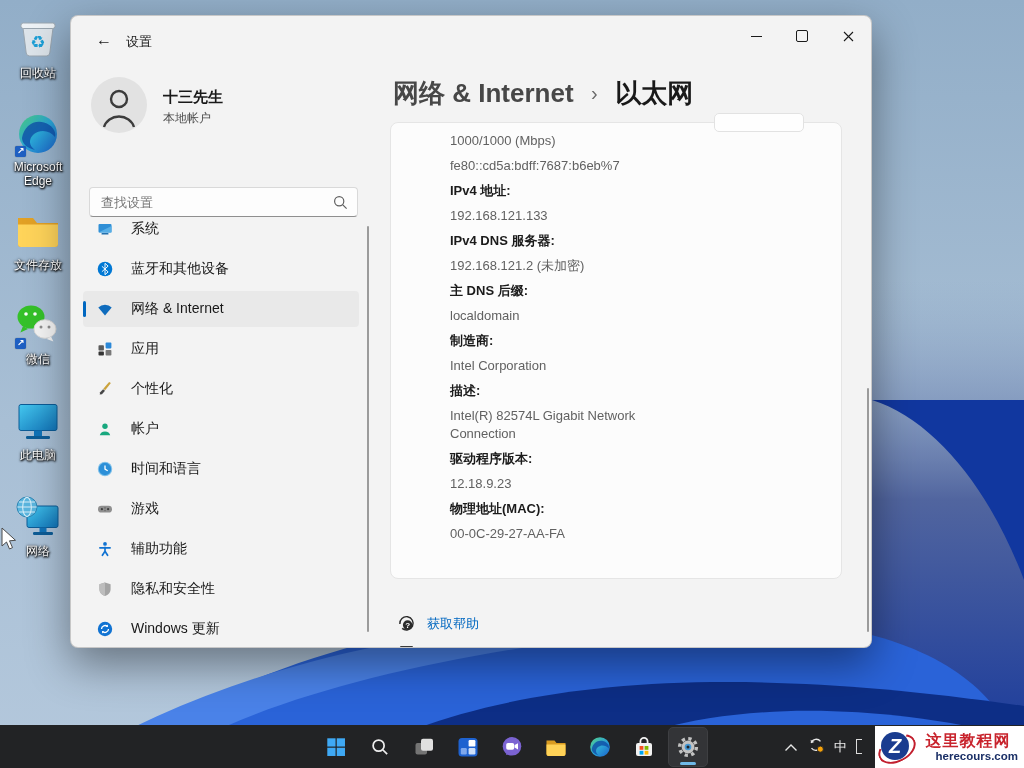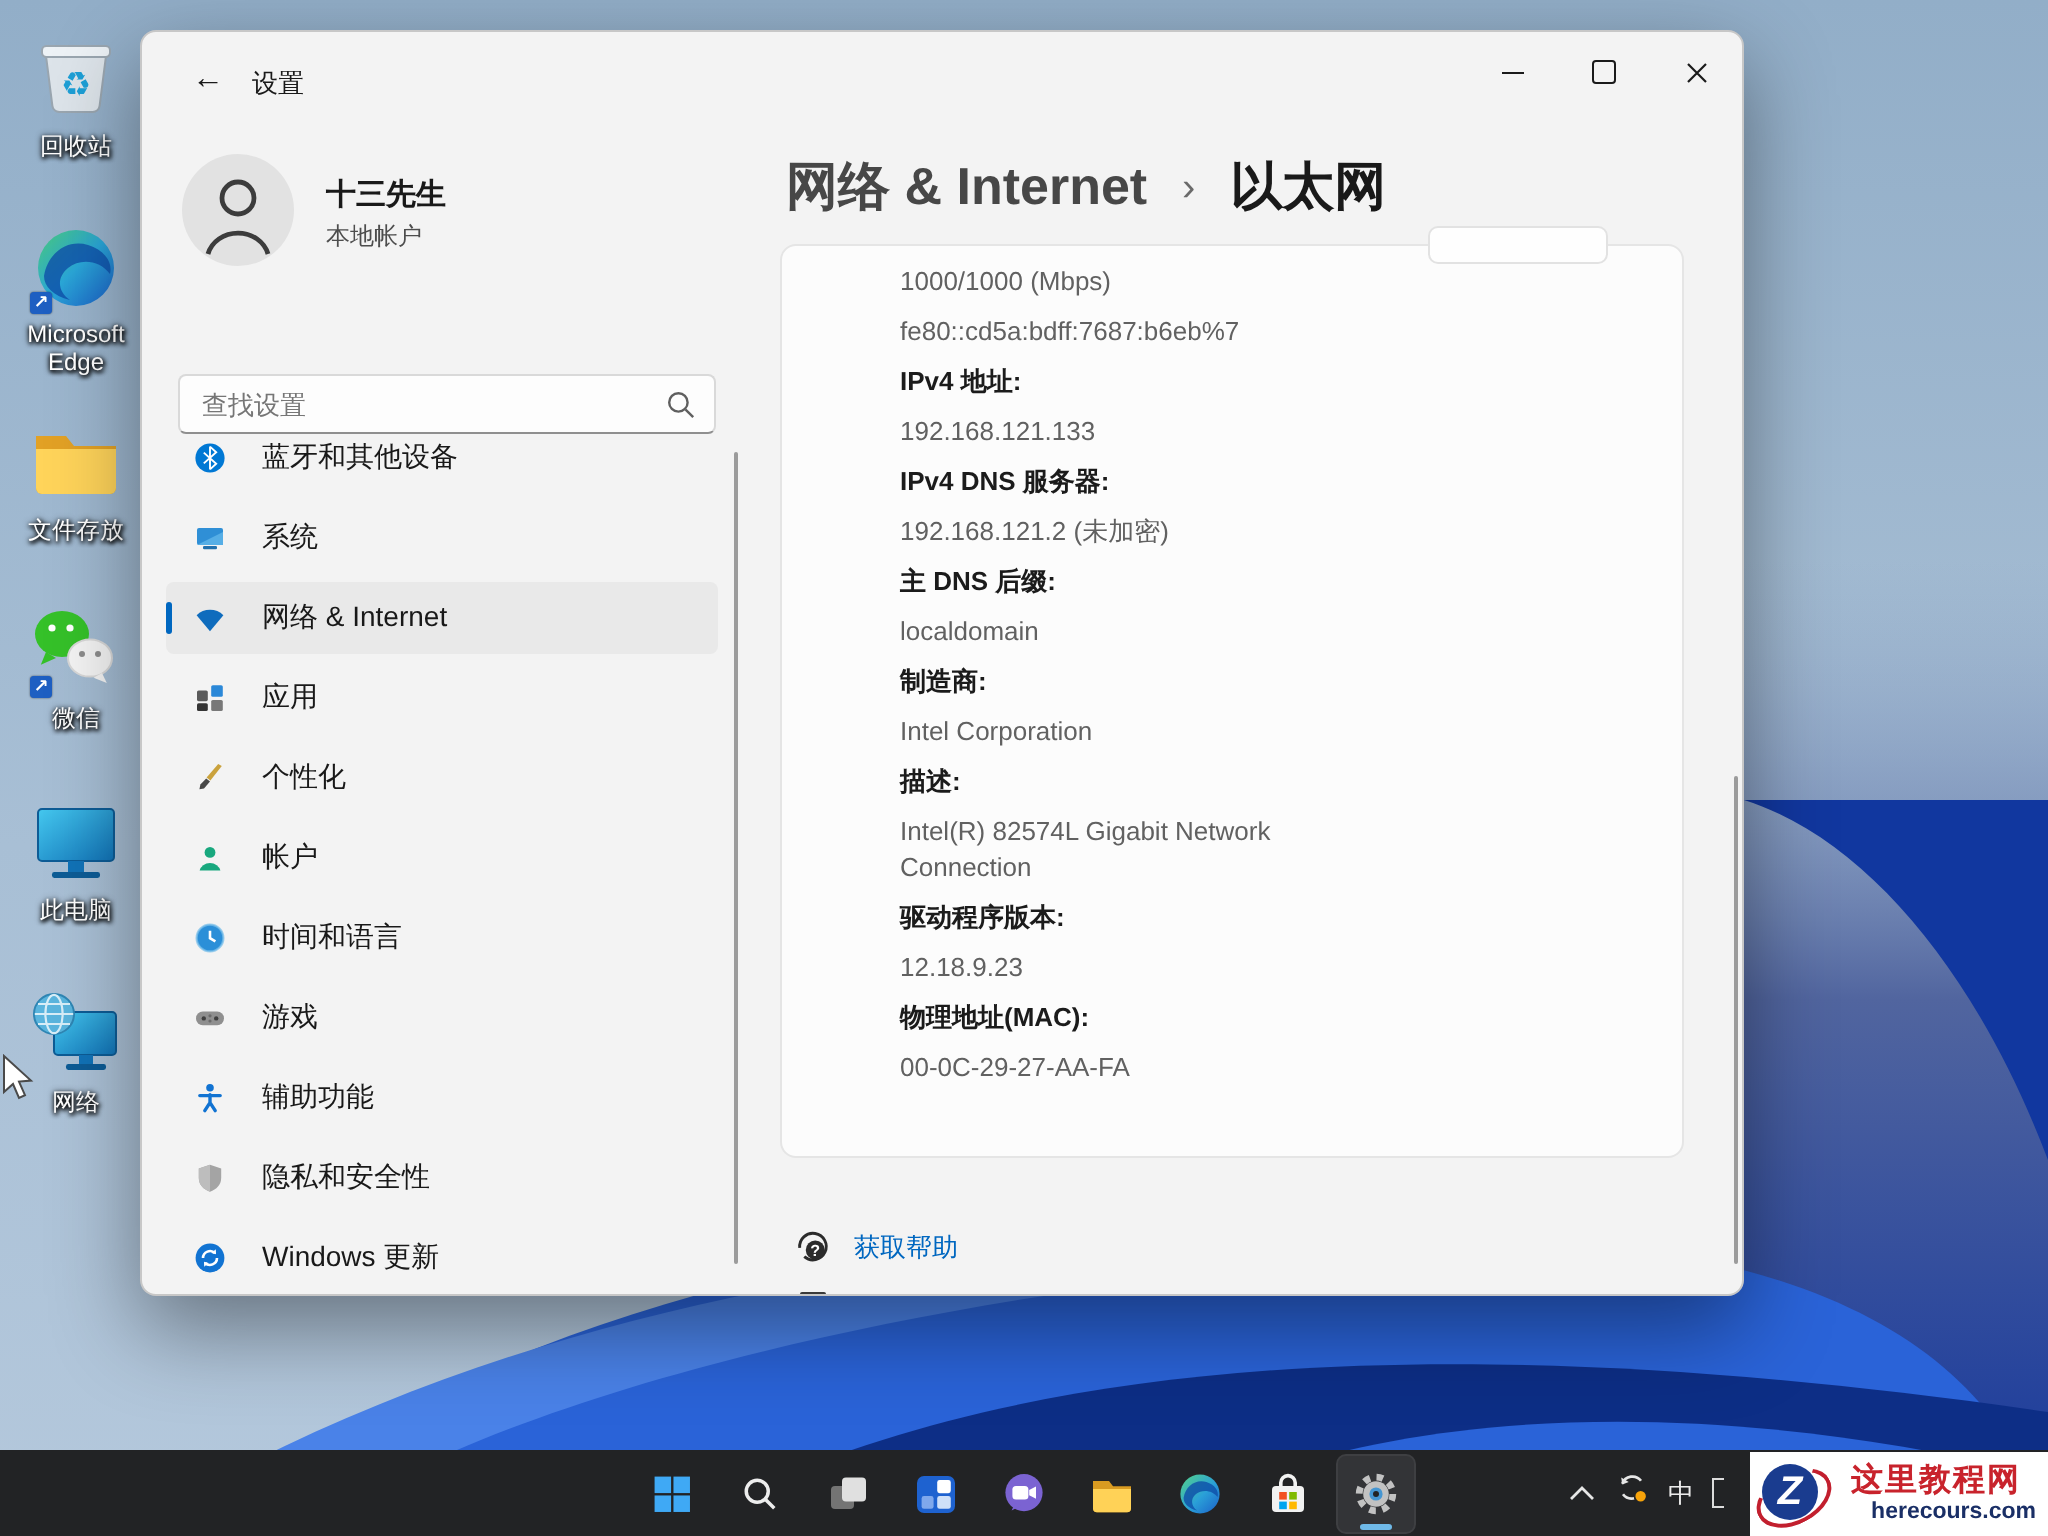--- a/index.html
+++ b/index.html
@@ -258,35 +258,35 @@
       <svg class="search-glyph" width="15" height="15" viewBox="0 0 15 15">
         <circle cx="6.2" cy="6.2" r="4.6" fill="none" stroke="#5f5f5f" stroke-width="1.2"></circle>
         <path d="M9.8 9.8 L13.6 13.6" stroke="#5f5f5f" stroke-width="1.2"></path>
       </svg>
     </div>
 
     <div class="nav">
         <div class="nav-item">
           <span class="nav-icon">
             <svg viewBox="0 0 16 16">
-              <circle cx="8" cy="8" r="7.3" fill="#0078d4"></circle>
-              <path d="M8 2.3 V13.7 M8 2.3 L11.1 5.1 L4.9 10.7 M8 13.7 L11.1 10.9 L4.9 5.3" stroke="#fff" stroke-width=".95" fill="none"></path>
-            </svg>
-          </span>
-          <span class="nav-label">蓝牙和其他设备</span>
-        </div>
-        <div class="nav-item">
-          <span class="nav-icon">
-            <svg viewBox="0 0 16 16">
               <rect x="1.5" y="3" width="13" height="8.5" rx="1" fill="#2f8fd6"></rect>
               <path d="M1.5 11.5 L14.5 5 V11.5 Z" fill="#56aee6"></path>
               <rect x="4.5" y="12" width="7" height="1.6" rx=".6" fill="#2270ad"></rect>
             </svg>
           </span>
           <span class="nav-label">系统</span>
+        </div>
+        <div class="nav-item">
+          <span class="nav-icon">
+            <svg viewBox="0 0 16 16">
+              <circle cx="8" cy="8" r="7.3" fill="#0078d4"></circle>
+              <path d="M8 2.3 V13.7 M8 2.3 L11.1 5.1 L4.9 10.7 M8 13.7 L11.1 10.9 L4.9 5.3" stroke="#fff" stroke-width=".95" fill="none"></path>
+            </svg>
+          </span>
+          <span class="nav-label">蓝牙和其他设备</span>
         </div>
         <div class="nav-item selected">
           <span class="accent-bar"></span>
           <span class="nav-icon">
             <svg viewBox="0 0 16 16">
               <path d="M1.3 6.6 A9.5 9.5 0 0 1 14.7 6.6 L8 14.6 Z" fill="#0f6cbd"></path>
             </svg>
           </span>
           <span class="nav-label">网络 &amp; Internet</span>
         </div>

